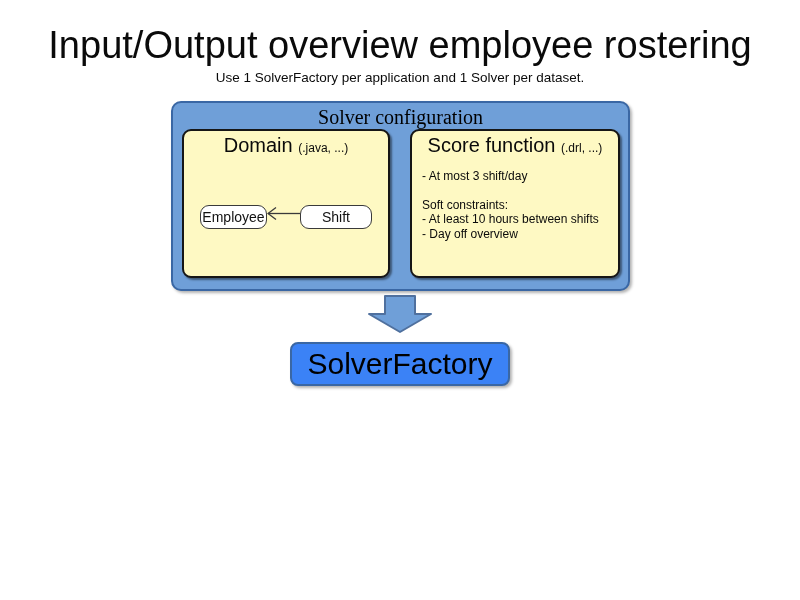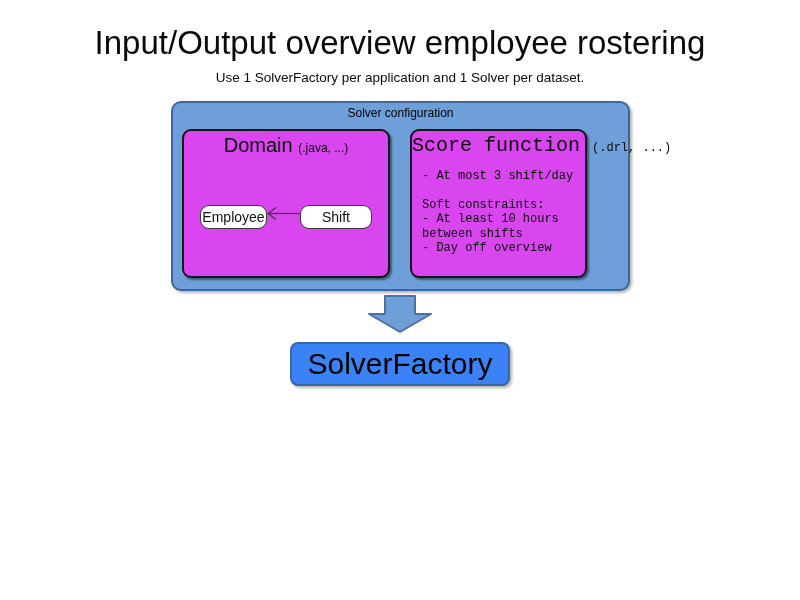--- a/index.html
+++ b/index.html
@@ -5,44 +5,44 @@
   html,body{margin:0;padding:0;}
   body{
     width:800px;height:600px;background:#ffffff;
     font-family:"Liberation Sans","DejaVu Sans",sans-serif;
     position:relative;overflow:hidden;color:#0a0a0a;
   }
   .page{position:absolute;inset:0;}
 
   .title{
     position:absolute;top:24px;left:0;width:100%;
-    text-align:center;font-size:33px;letter-spacing:0;color:#0a0a0a;
+    text-align:center;font-size:38px;letter-spacing:0;color:#0a0a0a;
     white-space:nowrap;
   }
   .subtitle{
     position:absolute;top:70px;left:0;width:100%;
     text-align:center;font-size:13.5px;color:#0a0a0a;
   }
 
   .solver-config{
     position:absolute;left:171px;top:101px;width:459px;height:190px;
     background:#6f9fd8;border:2px solid #3a67a4;border-radius:10px;
     box-sizing:border-box;box-shadow:2px 2px 3px rgba(0,0,0,0.3);
   }
   .solver-config-title{
     position:absolute;top:3px;left:0;width:100%;
-    text-align:center;font-size:12px;color:#000;
+    text-align:center;font-size:20px;color:#000;font-family:Liberation Serif, serif;
   }
   .panel{
     position:absolute;top:26px;height:149px;
-    background:#d946ef;border:2px solid #161616;border-radius:9px;
+    background:#fef9c3;border:2px solid #161616;border-radius:9px;
     box-sizing:border-box;box-shadow:2px 2px 2px rgba(0,0,0,0.45);
   }
   .panel-domain{left:9px;width:208px;}
-  .panel-score{left:237px;width:177px;font-family:Liberation Mono, monospace;}
+  .panel-score{left:237px;width:210px;}
   .panel-header{
     text-align:center;font-size:20px;margin-top:3px;white-space:nowrap;
   }
   .panel-header .suffix{font-size:12px;}
 
   .pill{
     position:absolute;height:24px;background:#fff;
     border:1.5px solid #3a3a3a;border-radius:9px;
     box-sizing:border-box;display:flex;align-items:center;justify-content:center;
     font-size:14px;color:#111;

